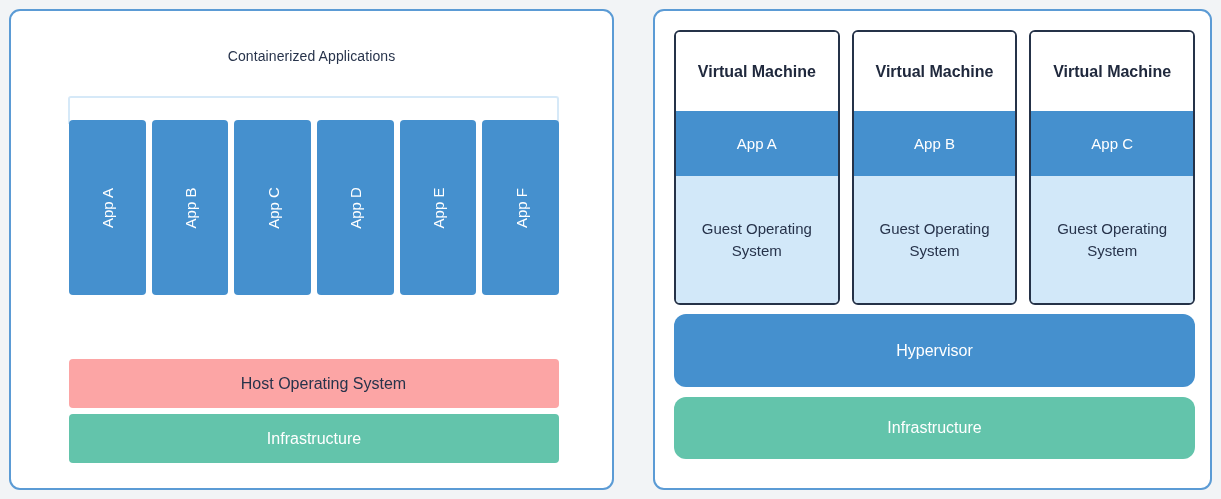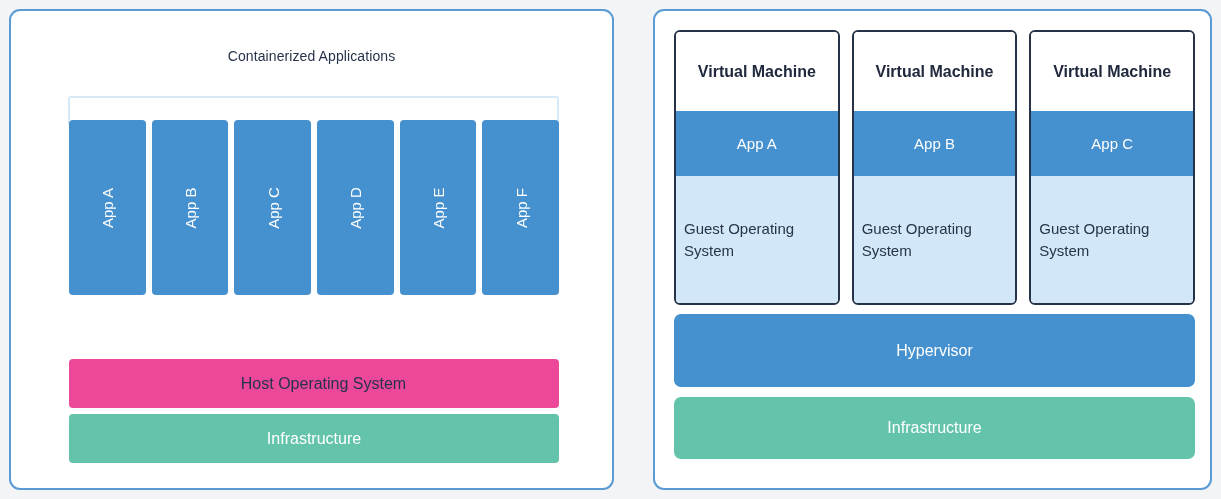--- a/index.html
+++ b/index.html
@@ -82,21 +82,21 @@
     left: 58px;
     width: 490px;
     border-radius: 4px;
     display: flex;
     align-items: center;
     justify-content: center;
     font-size: 16px;
     box-sizing: border-box;
   }
   .bar-docker  { top: 293px; height: 49px; background: #4590ce; color: #ffffff; }
-  .bar-hostos  { top: 348px; height: 49px; background: #ec4899; color: #27334b; padding-left: 19px; }
+  .bar-hostos  { top: 348px; height: 49px; background: #fca5a5; color: #27334b; padding-left: 19px; }
   .bar-infra-l { top: 403px; height: 49px; background: #63c4ab; color: #ffffff; }
 
   
   .vm-row {
     position: absolute;
     left: 19px;
     top: 19px;
     width: 521px;
     height: 275px;
     display: flex;
@@ -129,33 +129,34 @@
     justify-content: center;
     background: #4590ce;
     color: #ffffff;
     font-size: 15px;
   }
   .vm-guest {
     flex: 1 1 auto;
     display: flex;
     align-items: center;
     justify-content: center;
+    text-align: center;
     background: #d2e8f9;
     color: #27334b;
     font-size: 15px;
     line-height: 1.42;
     padding: 4px 8px;
     box-sizing: border-box;
   }
 
   .r-bar {
     position: absolute;
     left: 19px;
     width: 521px;
-    border-radius: 7px;
+    border-radius: 12px;
     display: flex;
     align-items: center;
     justify-content: center;
     font-size: 16px;
     box-sizing: border-box;
   }
   .bar-hypervisor { top: 303px; height: 73px; background: #4590ce; color: #ffffff; }
   .bar-infra-r    { top: 386px; height: 62px; background: #63c4ab; color: #ffffff; }
 </style>
 </head>

